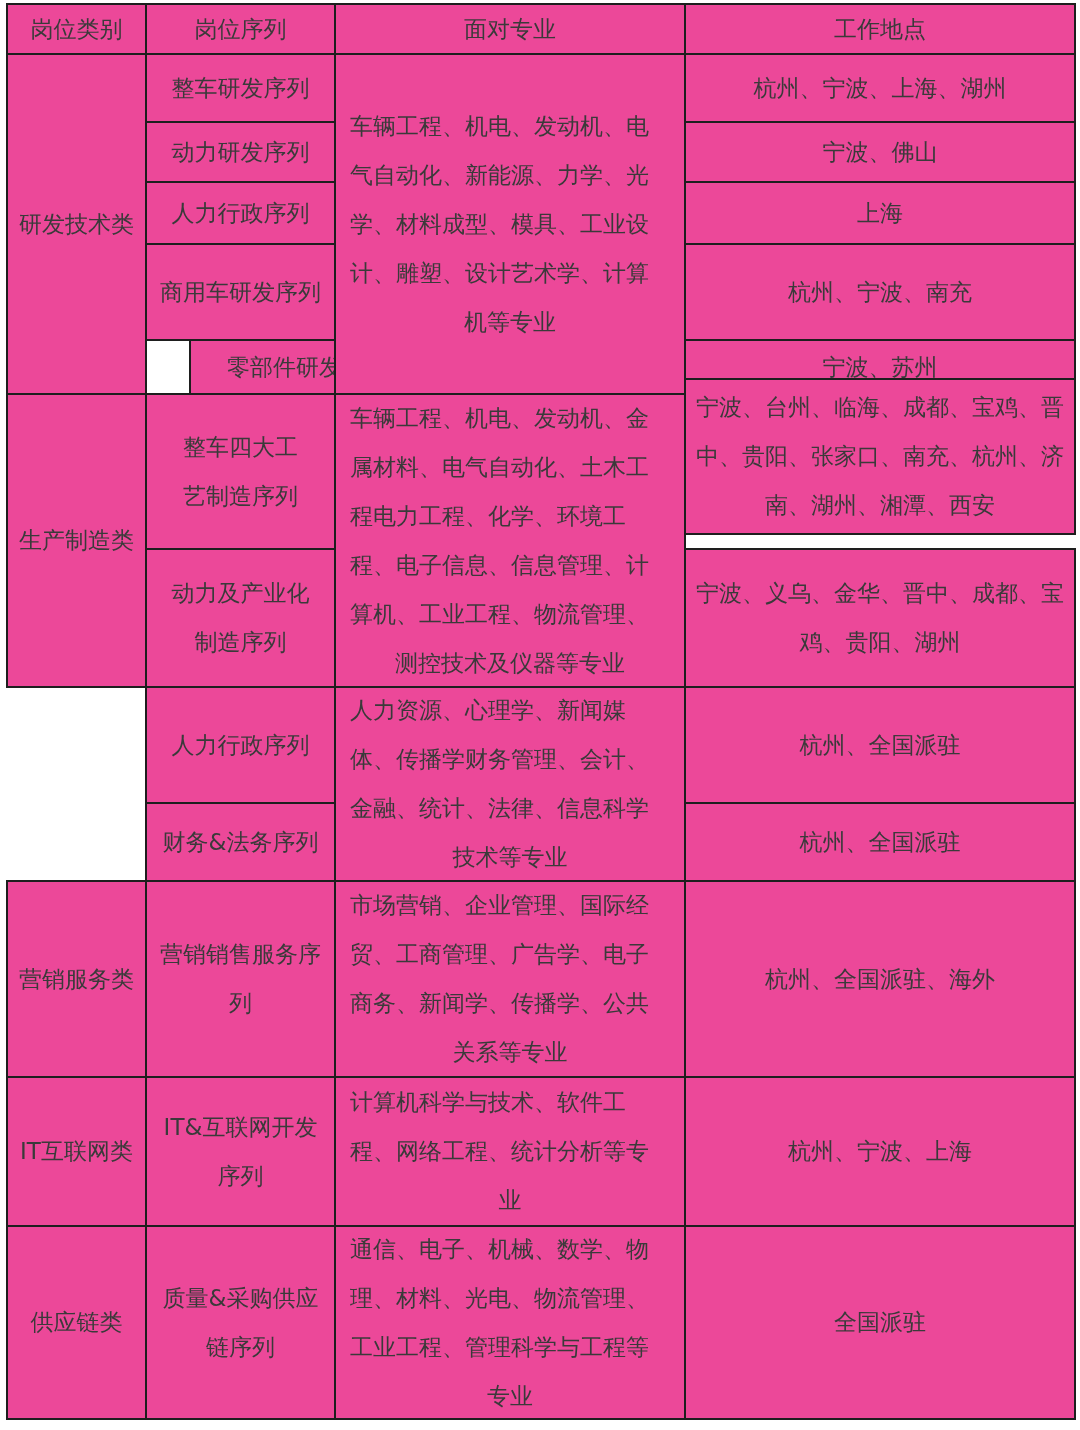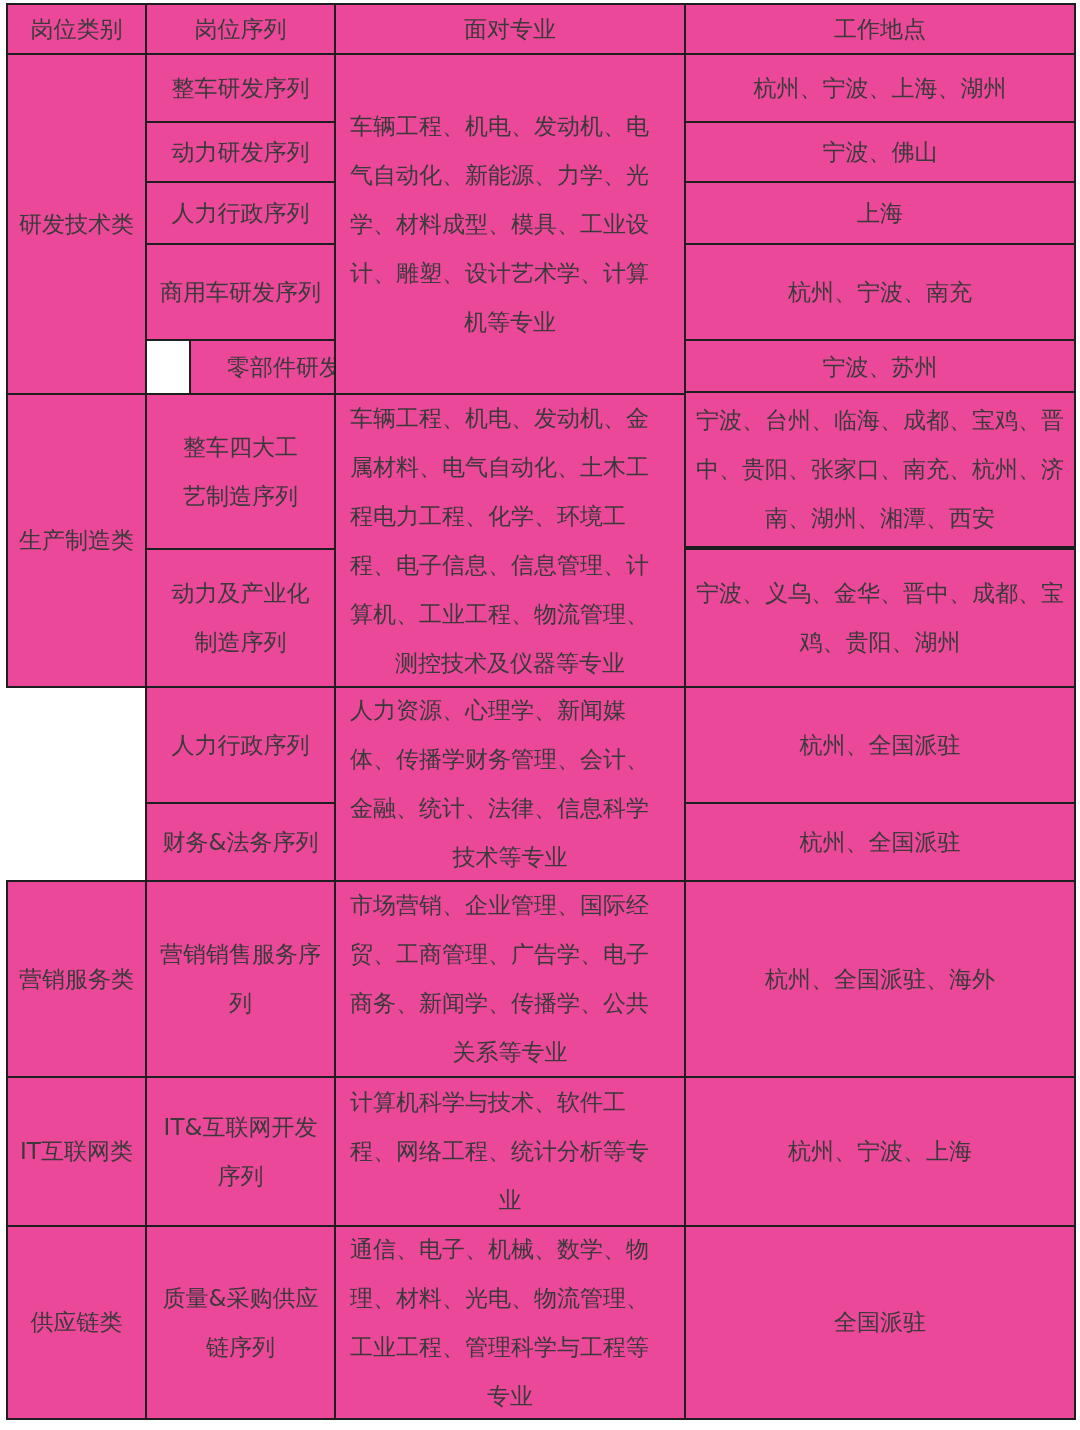--- a/index.html
+++ b/index.html
@@ -111,21 +111,21 @@
     </div>
   <div class="cell" style="left:678px;top:178px;width:392px;height:64px;">
       <span>上海</span>
     </div>
   <div class="cell" style="left:678px;top:240px;width:392px;height:98px;">
       <span>杭州、宁波、南充</span>
     </div>
   <div class="cell" style="left:678px;top:336px;width:392px;height:56px;">
       <span>宁波、苏州</span>
     </div>
-  <div class="cell" style="left:678px;top:388px;width:392px;height:157px;">
+  <div class="cell" style="left:678px;top:375px;width:392px;height:157px;">
       <span>宁波、台州、临海、成都、宝鸡、晋中、贵阳、张家口、南充、杭州、济南、湖州、湘潭、西安</span>
     </div>
   <div class="cell" style="left:678px;top:545px;width:392px;height:140px;">
       <span>宁波、义乌、金华、晋中、成都、宝鸡、贵阳、湖州</span>
     </div>
   <div class="cell" style="left:678px;top:683px;width:392px;height:118px;">
       <span>杭州、全国派驻</span>
     </div>
   <div class="cell" style="left:678px;top:799px;width:392px;height:80px;">
       <span>杭州、全国派驻</span>

